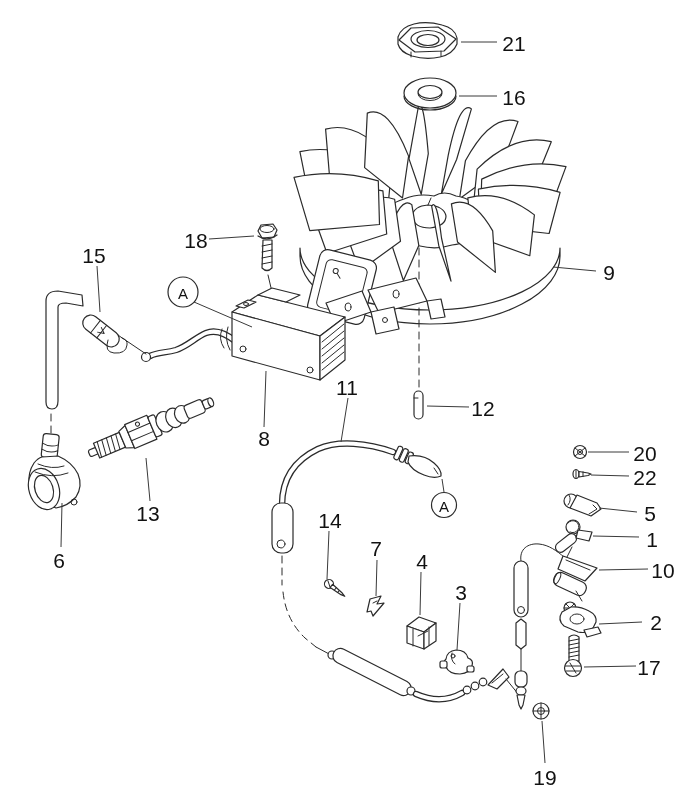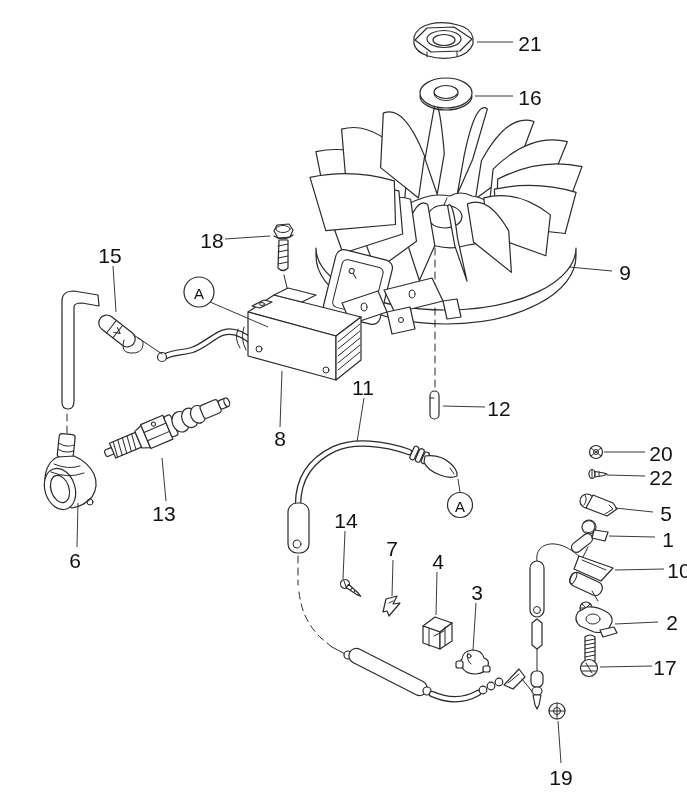--- a/index.html
+++ b/index.html
@@ -1,18 +1,18 @@
 <!DOCTYPE html>
 <html style="--bg: #ffffff; --line: #2b2b2b; --label: #111111;"><head>
 <meta charset="utf-8">
 <style>
   :root{ --bg:#ffffff; --line:#2b2b2b; --label:#111111; }
   html,body{margin:0;padding:0;background:var(--bg);}
   body{width:687px;height:793px;overflow:hidden;}
-  .stage{position:relative;width:625px;height:793px;background:var(--bg);padding-left:16px;}
+  .stage{position:relative;width:625px;height:793px;background:var(--bg);}
   svg{display:block;}
   .s  {stroke:var(--line);stroke-width:1.2;fill:none;stroke-linejoin:round;stroke-linecap:round;}
   .sw {stroke:var(--line);stroke-width:1.2;fill:#fff;stroke-linejoin:round;stroke-linecap:round;}
   .thin{stroke-width:1;}
   .wire-o{stroke:var(--line);stroke-width:6.5;fill:none;stroke-linecap:round;}
   .wire-i{stroke:#fff;stroke-width:4;fill:none;stroke-linecap:round;}
   .dash{stroke-dasharray:7 5;}
   .leader{stroke:#3a3a3a;stroke-width:1;fill:none;}
   .callout{font:400 21px "Liberation Sans","DejaVu Sans",sans-serif;fill:var(--label);}
   .marker-t{font:400 15px "Liberation Sans","DejaVu Sans",sans-serif;fill:var(--label);}

